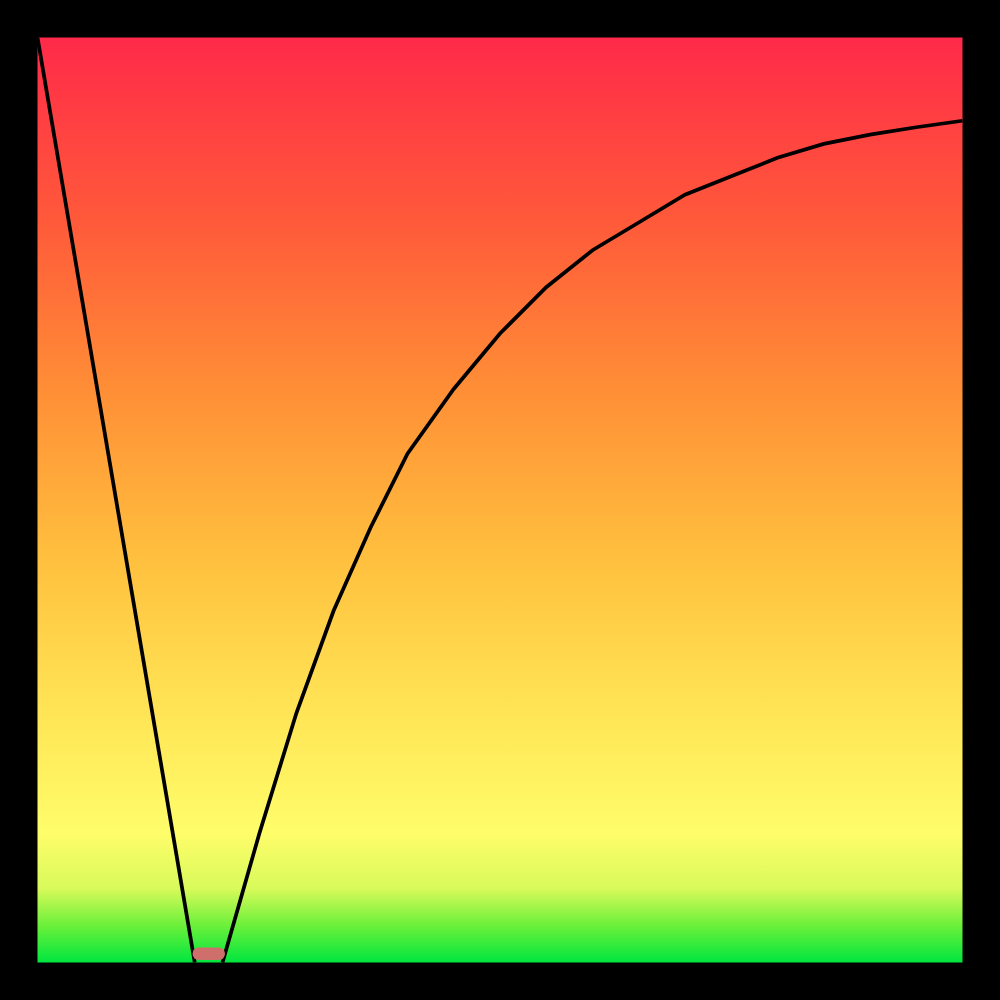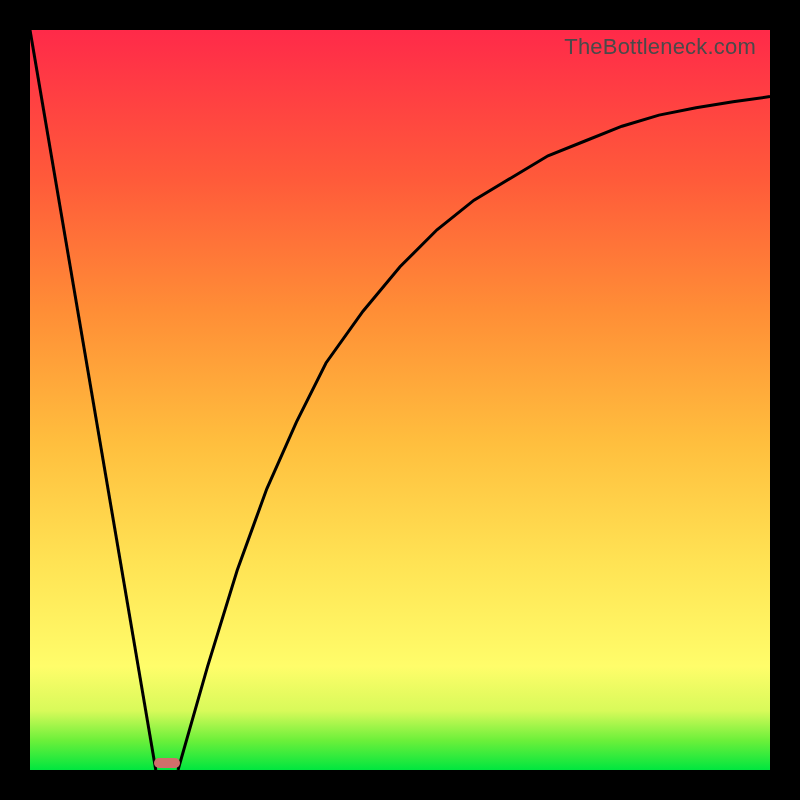--- a/index.html
+++ b/index.html
@@ -59,21 +59,20 @@
     position: absolute;
     background: #cf6f6b;
     border-radius: 999px;
   }
 </style>
 </head>
 <body>
 
 <div class="frame">
   <div class="plot">
-    <div class="watermark">TheBottleneck.com</div>
 
     <svg class="curves" viewBox="0 0 740 740" preserveAspectRatio="none">
       <path d="M0.0 0.0 L125.8 740.0" stroke="#000" stroke-width="3" fill="none" id="path-left"></path>
       <path d="M148.0 740.0 L177.6 636.4 L207.2 540.2 L236.8 458.8 L266.4 392.2 L296.0 333.0 L333.0 281.2 L370.0 236.8 L407.0 199.8 L444.0 170.2 L481.0 148.0 L518.0 125.8 L555.0 111.0 L592.0 96.2 L629.0 85.1 L666.0 77.7 L703.0 71.8 L740.0 66.6" stroke="#000" stroke-width="3" fill="none" id="path-right"></path>
     </svg>
 
     <div class="marker" id="marker" style="left: 123.58px; top: 727.64px; width: 26.64px; height: 10.36px; background: rgb(207, 111, 107);"></div>
   </div>
 </div>
 

